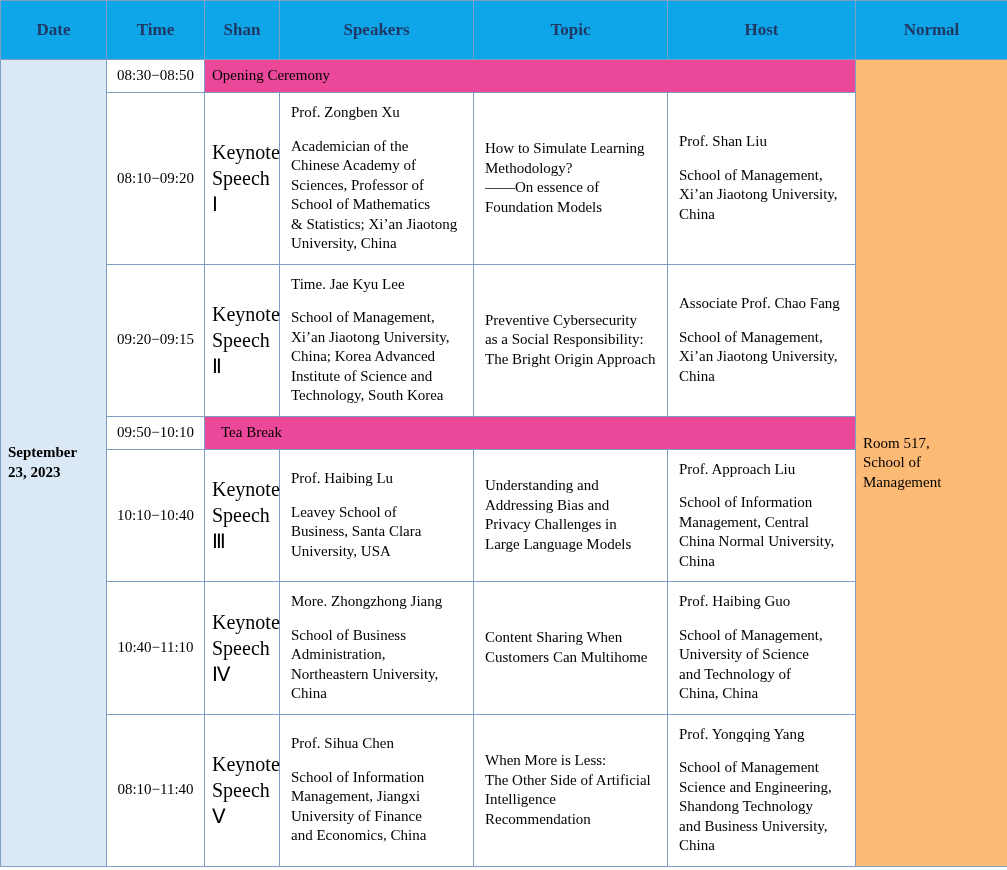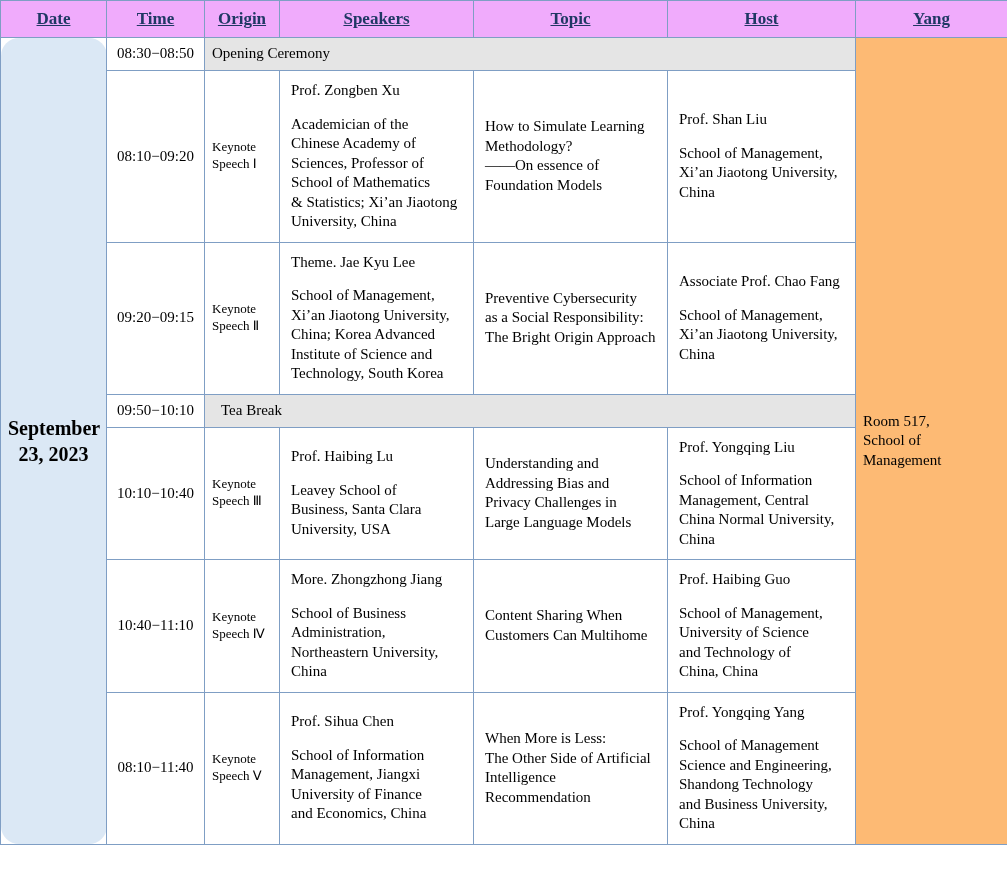--- a/index.html
+++ b/index.html
@@ -14,70 +14,68 @@
     overflow: hidden;
   }
   table.schedule {
     border-collapse: collapse;
     width: 1007px;
     table-layout: fixed;
     font-size: 15px;
     color: #000000;
   }
   table.schedule th {
-    background: #f0abfc;
+    background: #0ea5e9;
     color: #1f3864;
     font-weight: bold;
     font-size: 17px;
     text-align: center;
     border: 1px solid #7f9ec4;
-    padding: 5px 2px;
+    padding: 16px 2px;
     height: 26px;
-    text-decoration: underline;
   }
   table.schedule td {
     border: 1px solid #7f9ec4;
     vertical-align: middle;
     padding: 6px 7px;
     line-height: 1.30;
   }
   
   col.c-date   { width: 106px; }
   col.c-time   { width: 98px;  }
   col.c-theme  { width: 75px;  }
   col.c-spk    { width: 194px; }
   col.c-topic  { width: 194px; }
   col.c-host   { width: 188px; }
   col.c-venue  { width: 152px; }
 
   td.date-cell {
     background: #dbe8f5;
-    text-align: center;
+    text-align: left;
     font-weight: bold;
-    font-size: 20px;
+    font-size: 15px;
     padding: 4px 6px;
-    border-radius: 18px;
   }
   td.venue-cell {
     background: #fdba74;
     vertical-align: middle;
     font-size: 15px;
     padding-left: 10px;
   }
   td.time-cell {
     text-align: center;
     font-size: 15px;
   }
   td.theme-cell {
-    font-size: 13px;
+    font-size: 20px;
     padding-left: 7px;
     line-height: 1.45;
   }
   td.span-cell {
-    background: #e5e5e5;
+    background: #ec4899;
     font-size: 15px;
     padding: 4px 8px;
     height: 20px;
   }
   td.span-cell.indent-more { padding-left: 16px; }
   .block {
     margin: 4px;
   }
   .block + .block {
     margin-top: 14px;
@@ -94,25 +92,25 @@
       <col class="c-theme">
       <col class="c-spk">
       <col class="c-topic">
       <col class="c-host">
       <col class="c-venue">
   </colgroup>
   <thead>
     <tr>
       <th>Date</th>
       <th>Time</th>
-      <th>Origin</th>
+      <th>Shan</th>
       <th>Speakers</th>
       <th>Topic</th>
       <th>Host</th>
-      <th>Yang</th>
+      <th>Normal</th>
     </tr>
   </thead>
   <tbody>
 
     <tr>
       <td class="date-cell nowrap-soft" rowspan="7">September 23, 2023</td>
       <td class="time-cell">08:30−08:50</td>
       <td class="span-cell" colspan="4">Opening Ceremony</td>
       <td class="venue-cell nowrap-soft" rowspan="7">Room 517,
 School of
@@ -144,21 +142,21 @@
 Xi’an Jiaotong University,
 China</div>
       </td>
     </tr>
 
     <tr>
       <td class="time-cell">09:20−09:15</td>
       <td class="theme-cell nowrap-soft">Keynote
 Speech Ⅱ</td>
       <td>
-        <div class="block nowrap-soft">Theme. Jae Kyu Lee</div>
+        <div class="block nowrap-soft">Time. Jae Kyu Lee</div>
         <div class="block nowrap-soft">School of Management,
 Xi’an Jiaotong University,
 China; Korea Advanced
 Institute of Science and
 Technology, South Korea</div>
       </td>
       <td>
         <div class="block nowrap-soft">Preventive Cybersecurity
 as a Social Responsibility:
 The Bright Origin Approach</div>
@@ -186,21 +184,21 @@
 Business, Santa Clara
 University, USA</div>
       </td>
       <td>
         <div class="block nowrap-soft">Understanding and
 Addressing Bias and
 Privacy Challenges in
 Large Language Models</div>
       </td>
       <td>
-        <div class="block nowrap-soft">Prof. Yongqing Liu</div>
+        <div class="block nowrap-soft">Prof. Approach Liu</div>
         <div class="block nowrap-soft">School of Information
 Management, Central
 China Normal University,
 China</div>
       </td>
     </tr>
 
     <tr>
       <td class="time-cell">10:40−11:10</td>
       <td class="theme-cell nowrap-soft">Keynote

